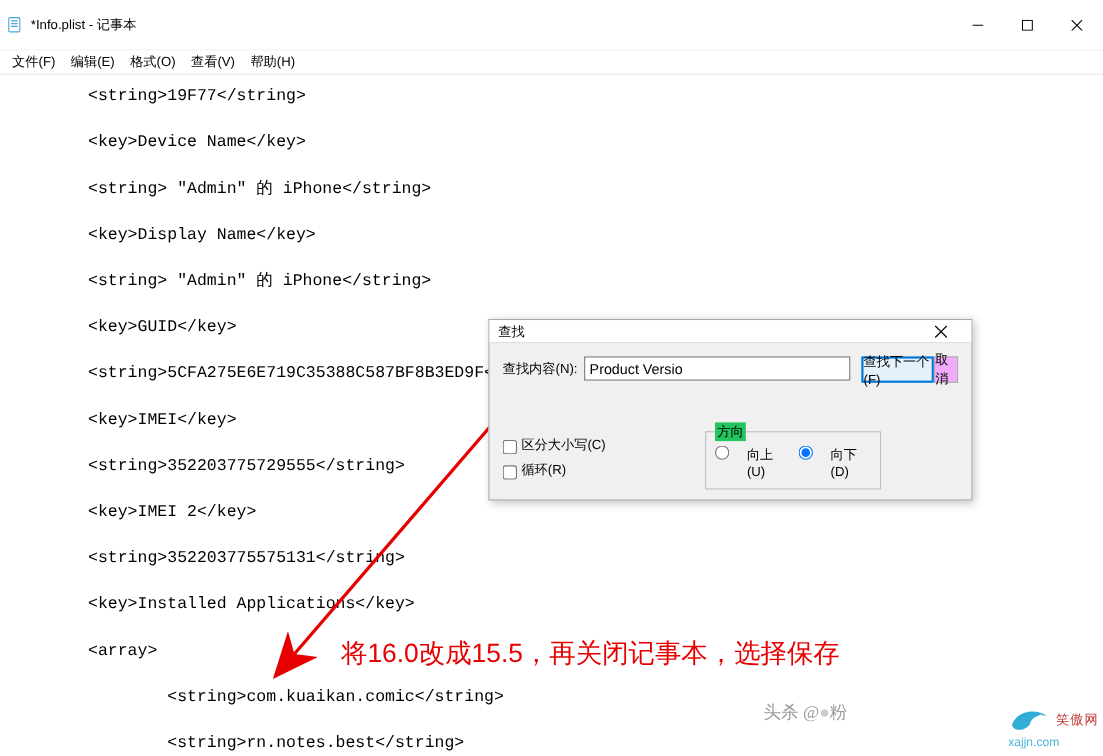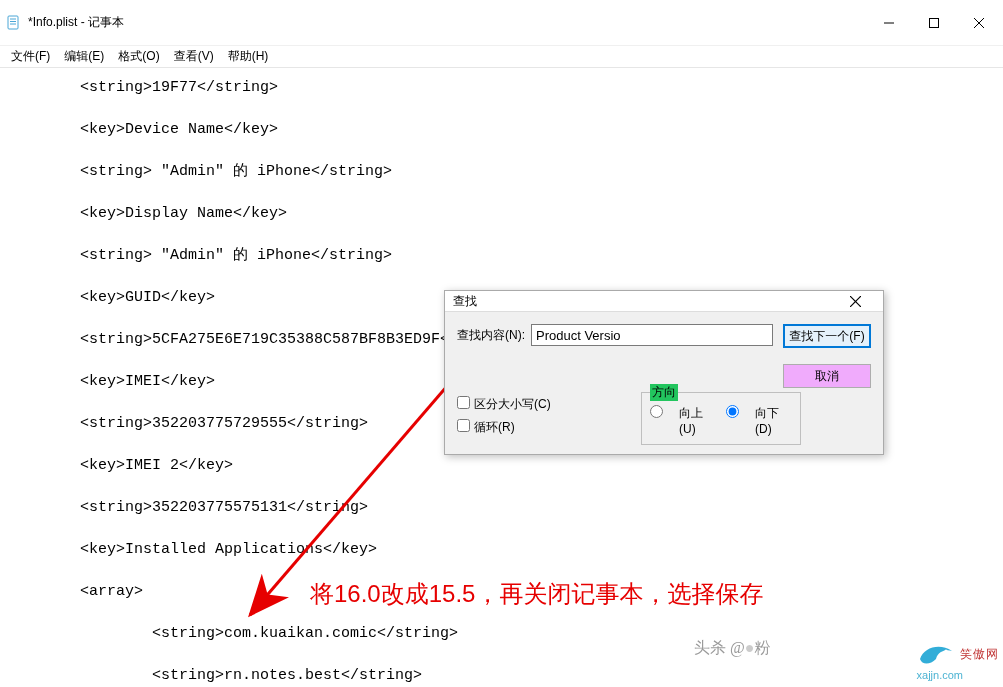--- a/index.html
+++ b/index.html
@@ -102,32 +102,32 @@
   }
   .dlg-left { flex: 1; }
   .dlg-row { display:flex; align-items:center; margin-bottom: 8px;}
   .dlg-label { font-size: 12px; margin-right: 6px; white-space: nowrap; }
   .dlg-input {
     flex:1; height:22px;
     border:1px solid #7a7a7a; background:#fff;
     padding:0 4px; font-size:13px;
     font-family: "Microsoft YaHei", sans-serif;
   }
-  .dlg-chk-row { display:flex; align-items:flex-start; margin: 6px 0 2px 0; font-size:12px;}
+  .dlg-chk-row { display:flex; align-items:flex-end; margin: 6px 0 2px 0; font-size:12px;}
   .dlg-chk-row input { margin-right: 4px; width:13px; height:13px; }
   .dlg-fieldset {
     border:1px solid #bfbfbf; padding:4px 8px 8px 8px; margin: 0 0 6px 0;
     position:absolute; left:196px; top:72px; width:160px;
   }
   .dlg-fieldset-legend { font-size:12px; padding:0 2px; background:#22c55e;}
   .dlg-radio-row { display:flex; gap:10px; font-size:12px; }
   .dlg-radio-row label { display:flex; align-items:flex-start; gap:16px;}
   .dlg-btns {
     width:88px; margin-left:10px;
-    display:flex; flex-direction:column; gap:16px;
+    display:flex; flex-direction:row; gap:0;
   }
   .dlg-btn {
     height:24px; border:1px solid #adadad;
     background:#f0abfc; font-size:12px;
     display:flex; align-items:center; justify-content:center;
     cursor:default;
   }
   .dlg-btn.primary { border:2px solid #0078d7; background:#e5f1fb;}
   
   .wm-right {

